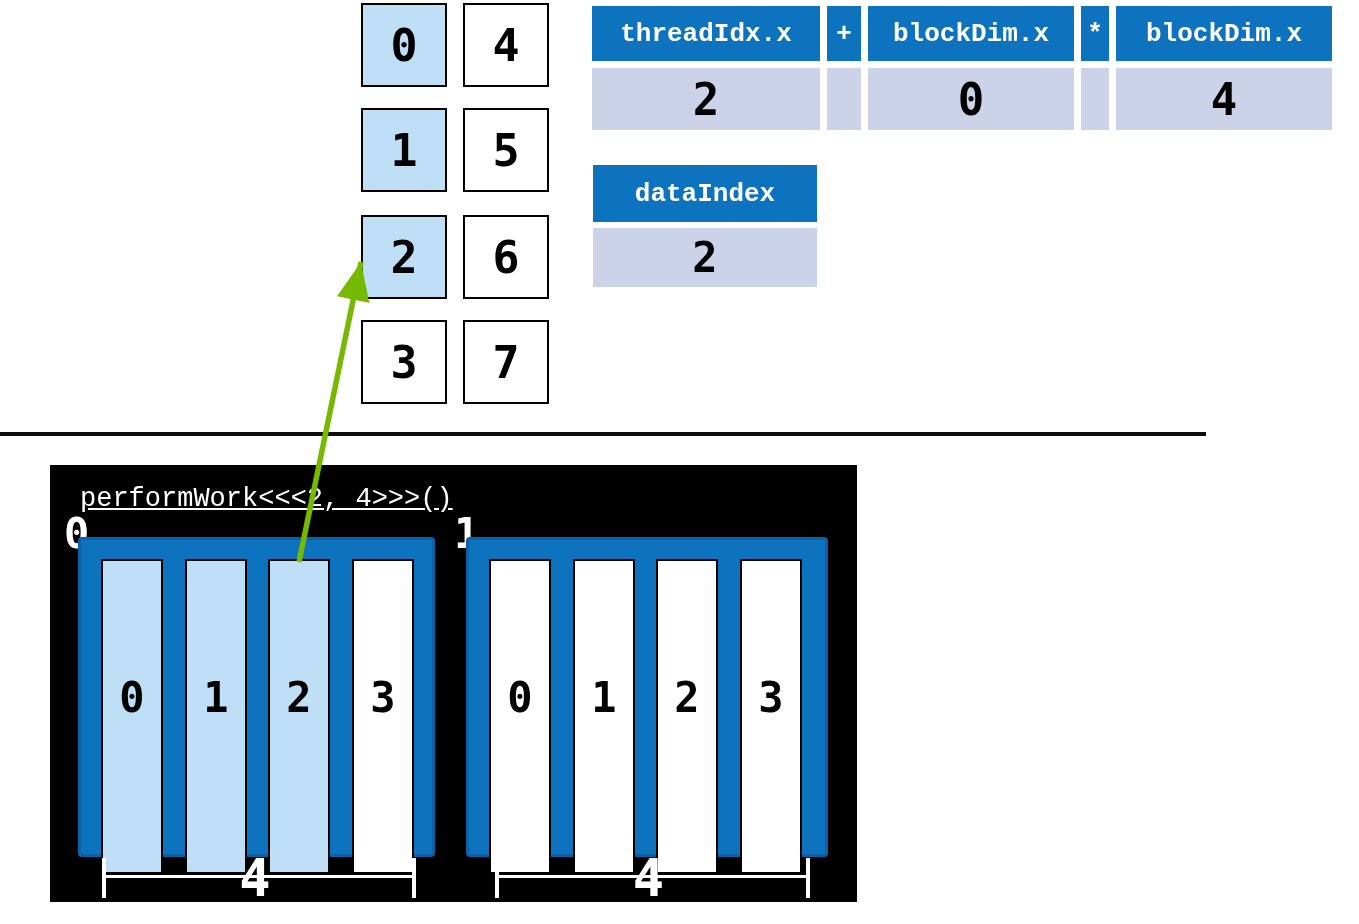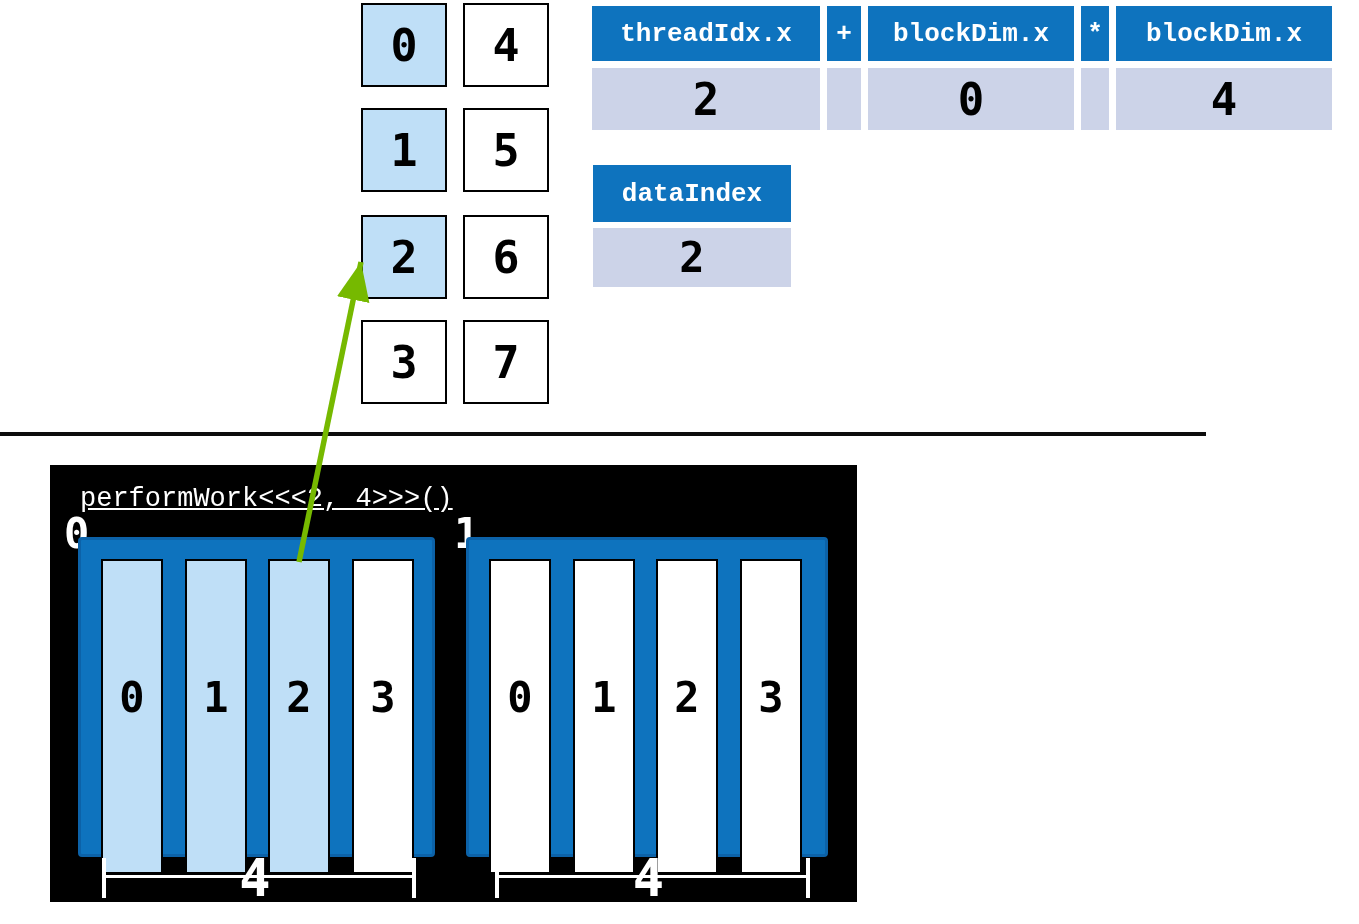--- a/index.html
+++ b/index.html
@@ -17,21 +17,21 @@
   
   .ftable{position:absolute;left:592px;top:6px;display:flex;gap:7px;}
   .fcol{display:flex;flex-direction:column;gap:7px;}
   .fth{height:55px;background:#0e73be;color:#fff;display:flex;align-items:center;justify-content:center;
        font:bold 26px "Liberation Mono",monospace;}
   .ftd{height:62px;background:#ccd3e8;color:#000;display:flex;align-items:center;justify-content:center;
        font:bold 44px "DejaVu Sans Mono",monospace;}
   .w1{width:228px;} .w2{width:34px;} .w3{width:206px;} .w4{width:28px;} .w5{width:216px;}
 
   
-  .dtable{position:absolute;left:593px;top:165px;width:198px;display:flex;flex-direction:column;gap:6px;text-align:right;}
+  .dtable{position:absolute;left:593px;top:165px;width:224px;display:flex;flex-direction:column;gap:6px;text-align:right;}
   .dth{height:57px;background:#0e73be;color:#fff;display:flex;align-items:center;justify-content:center;
        font:bold 26px "Liberation Mono",monospace;}
   .dtd{height:59px;background:#ccd3e8;color:#000;display:flex;align-items:center;justify-content:center;
        font:bold 42px "DejaVu Sans Mono",monospace;}
 
   
   .divider{position:absolute;left:0;top:432px;width:1206px;height:4px;background:#0d0d0d;}
 
   
   .panel{position:absolute;left:50px;top:465px;width:807px;height:437px;background:#000;}

